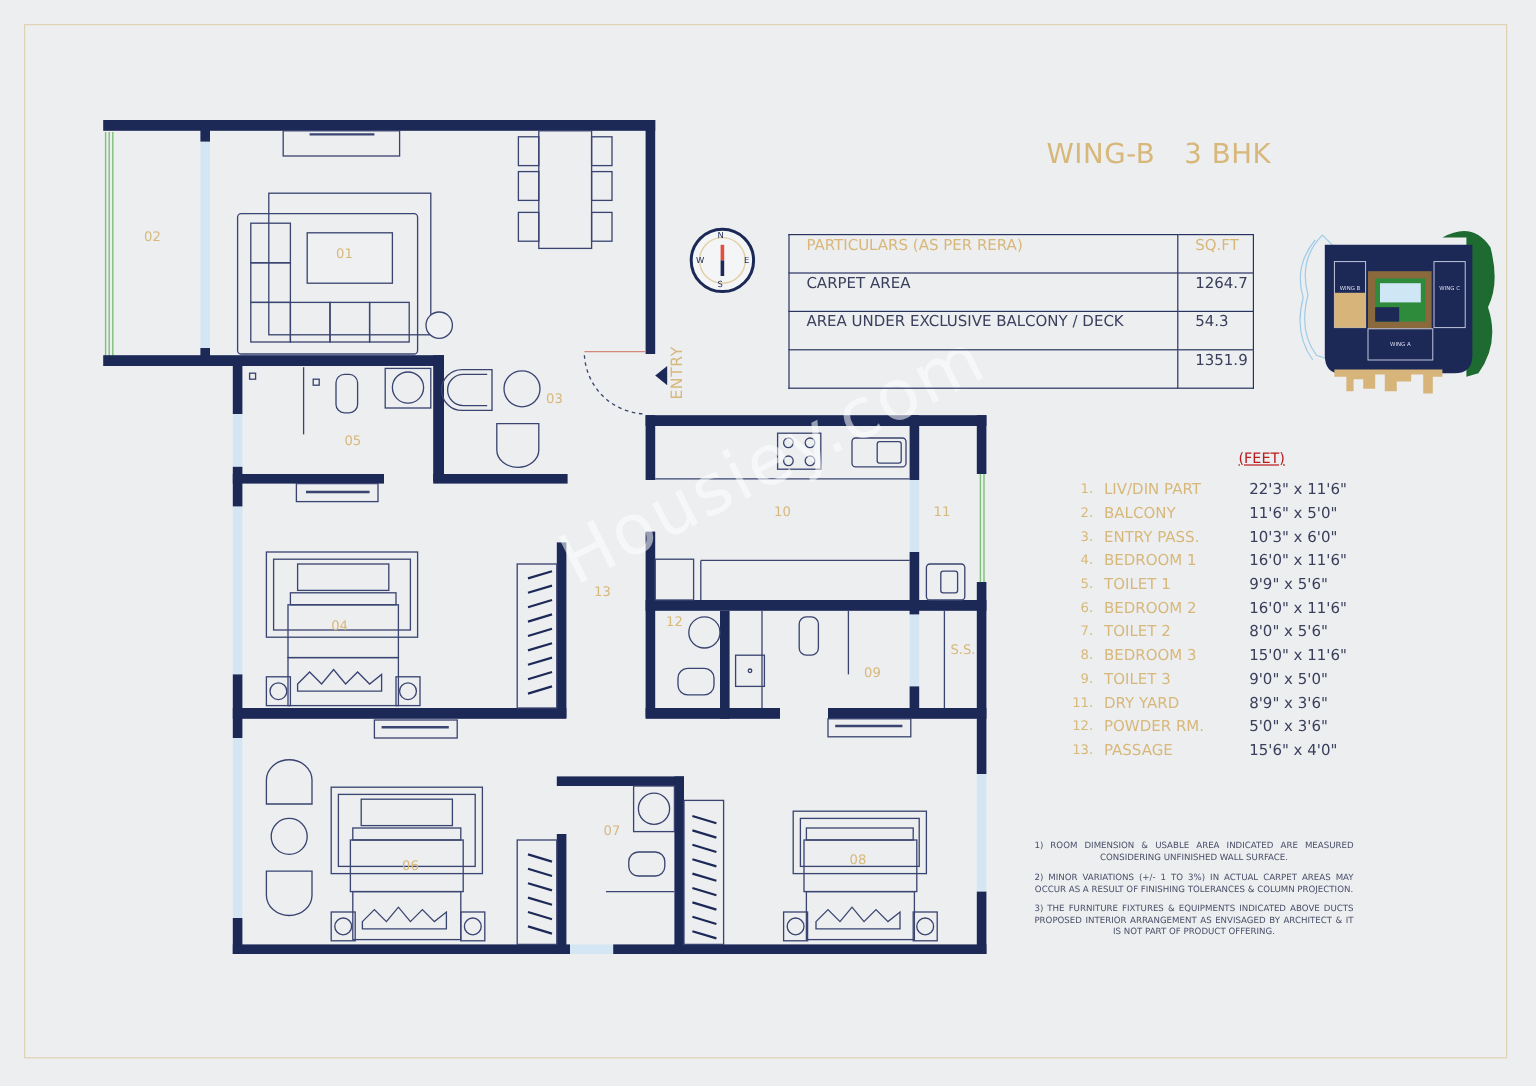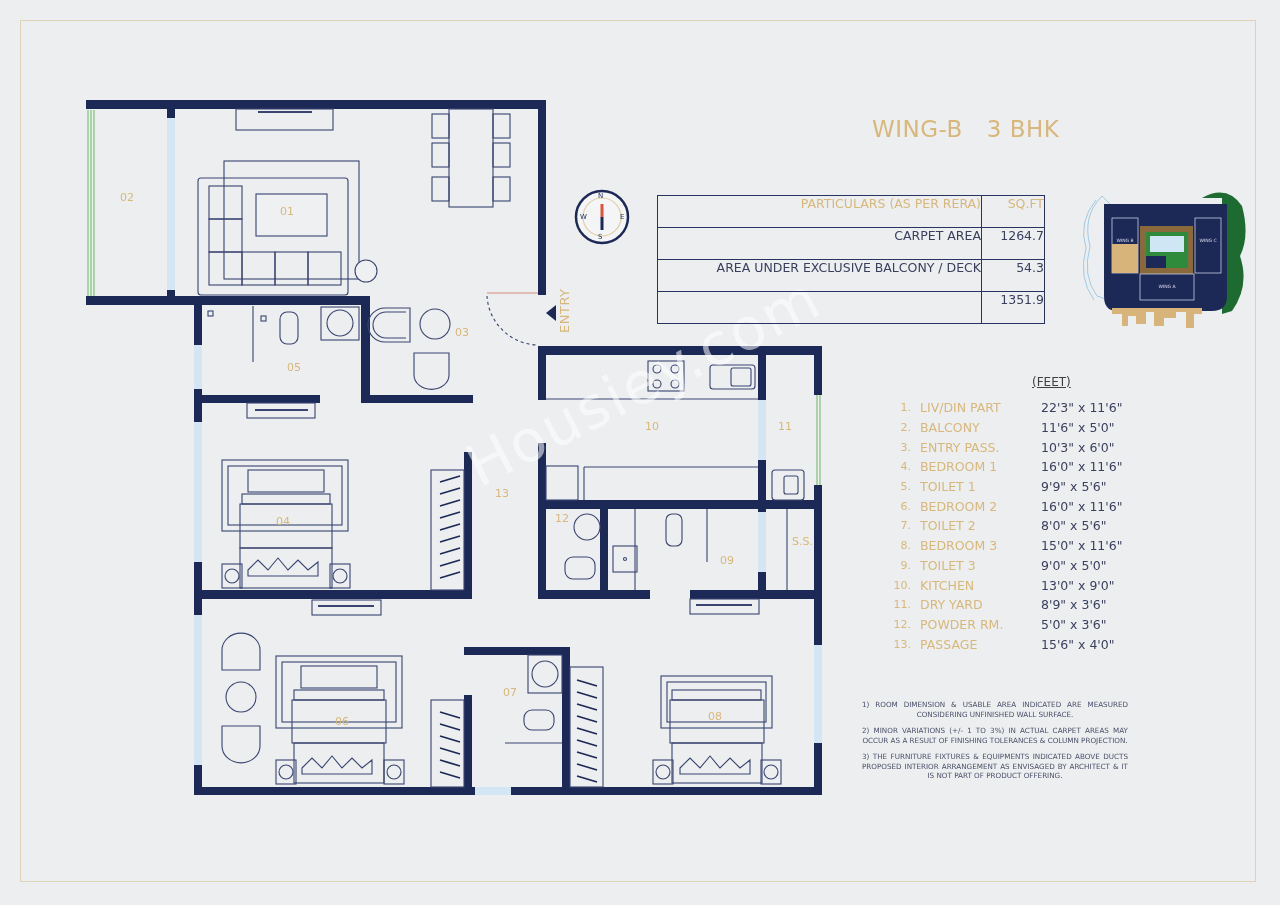--- a/index.html
+++ b/index.html
@@ -2,25 +2,25 @@
 <html><head>
 <meta charset="utf-8">
 <style>
   html, body { margin:0; padding:0; }
   body { width:1280px; height:905px; background:#eceef0; position:relative; overflow:hidden; font-family:"DejaVu Sans", sans-serif; }
   .frame { position:absolute; left:20px; top:20px; width:1236px; height:862px; border:1.5px solid #e0d2b4; box-sizing:border-box; }
   .plan { position:absolute; left:0; top:0; }
   .title { position:absolute; left:872px; top:116px; color:#d8b87a; font-size:23px; letter-spacing:0.5px; white-space:nowrap; }
   .title .gap { display:inline-block; width:24px; }
   table.area { position:absolute; left:657px; top:195px; border-collapse:collapse; font-size:12.5px; color:#3a3f5c; }
-  table.area td { border:1.5px solid #283361; height:30px; padding:0 0 16px 14px; box-sizing:border-box;text-align:right; }
+  table.area td { border:1.5px solid #283361; height:30px; padding:0 0 16px 14px; box-sizing:border-box; }
   table.area td.c1 { width:324px; }
   table.area td.c2 { width:63px; padding-left:14px;margin-top:16px; }
   table.area tr.head td { color:#d8b87a; }
-  .feet { position:absolute; left:1032px; top:375px; font-size:12px; color:#404040;text-decoration:underline; }
+  .feet { position:absolute; left:1032px; top:375px; font-size:12px; color:#b91c1c;text-decoration:underline; }
   .rooms { position:absolute; left:880px; top:398px; font-size:12.5px; }
   .rooms .row { display:flex; height:19.7px; align-items:center; }
   .rooms .num { width:31px; text-align:right; color:#d8b87a; padding-right:0px; font-size:11px; }
   .rooms .name { width:121px; color:#d8b87a; padding-left:9px; }
   .rooms .dim { color:#3a3f5c; }
   .notes { position:absolute; left:862px; top:700px; width:266px; font-size:7.2px; color:#4a4f68; text-align:justify; line-height:9.5px; }
   .notes p { margin:0 0 7px 0; text-align-last:center; }
   .entry { position:absolute; left:557px; top:333px; transform:rotate(-90deg); transform-origin:left top; color:#d8b87a; font-size:13px; letter-spacing:0.5px; }
   .lbl { position:absolute; color:#d8b87a; font-size:11px; }
   .watermark { position:absolute; left:455px; top:440px; transform:rotate(-27deg); transform-origin:left top; font-size:58px; color:rgba(255,255,255,0.55); letter-spacing:2px; pointer-events:none; }
@@ -359,25 +359,20 @@
       <span class="num">8.</span>
       <span class="name">BEDROOM 3</span>
       <span class="dim">15'0" x 11'6"</span>
     </div>
   <div class="row">
       <span class="num">9.</span>
       <span class="name">TOILET 3</span>
       <span class="dim">9'0" x 5'0"</span>
     </div>
   <div class="row">
-      <span class="num">10.</span>
-      <span class="name">KITCHEN</span>
-      <span class="dim">13'0" x 9'0"</span>
-    </div>
-  <div class="row">
       <span class="num">11.</span>
       <span class="name">DRY YARD</span>
       <span class="dim">8'9" x 3'6"</span>
     </div>
   <div class="row">
       <span class="num">12.</span>
       <span class="name">POWDER RM.</span>
       <span class="dim">5'0" x 3'6"</span>
     </div>
   <div class="row">

